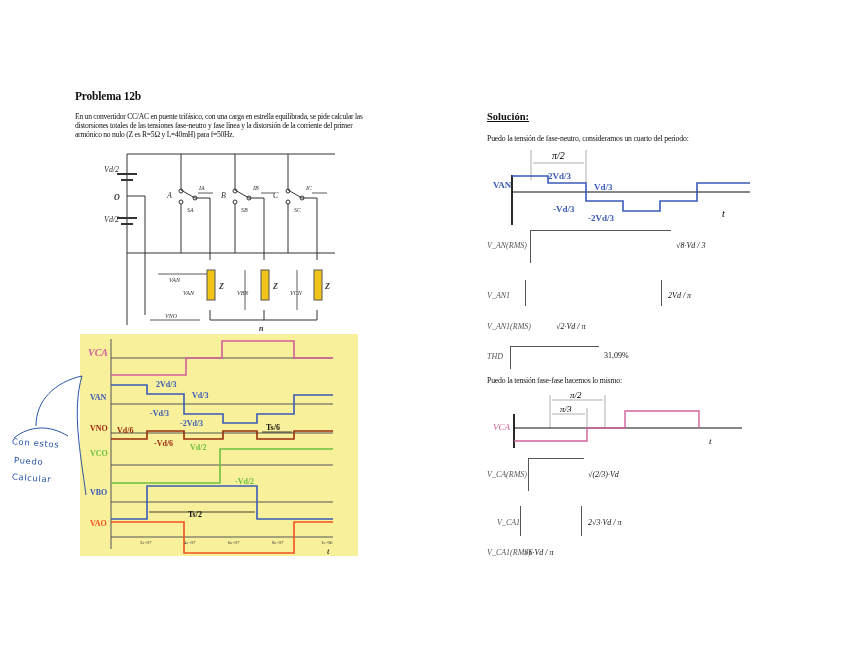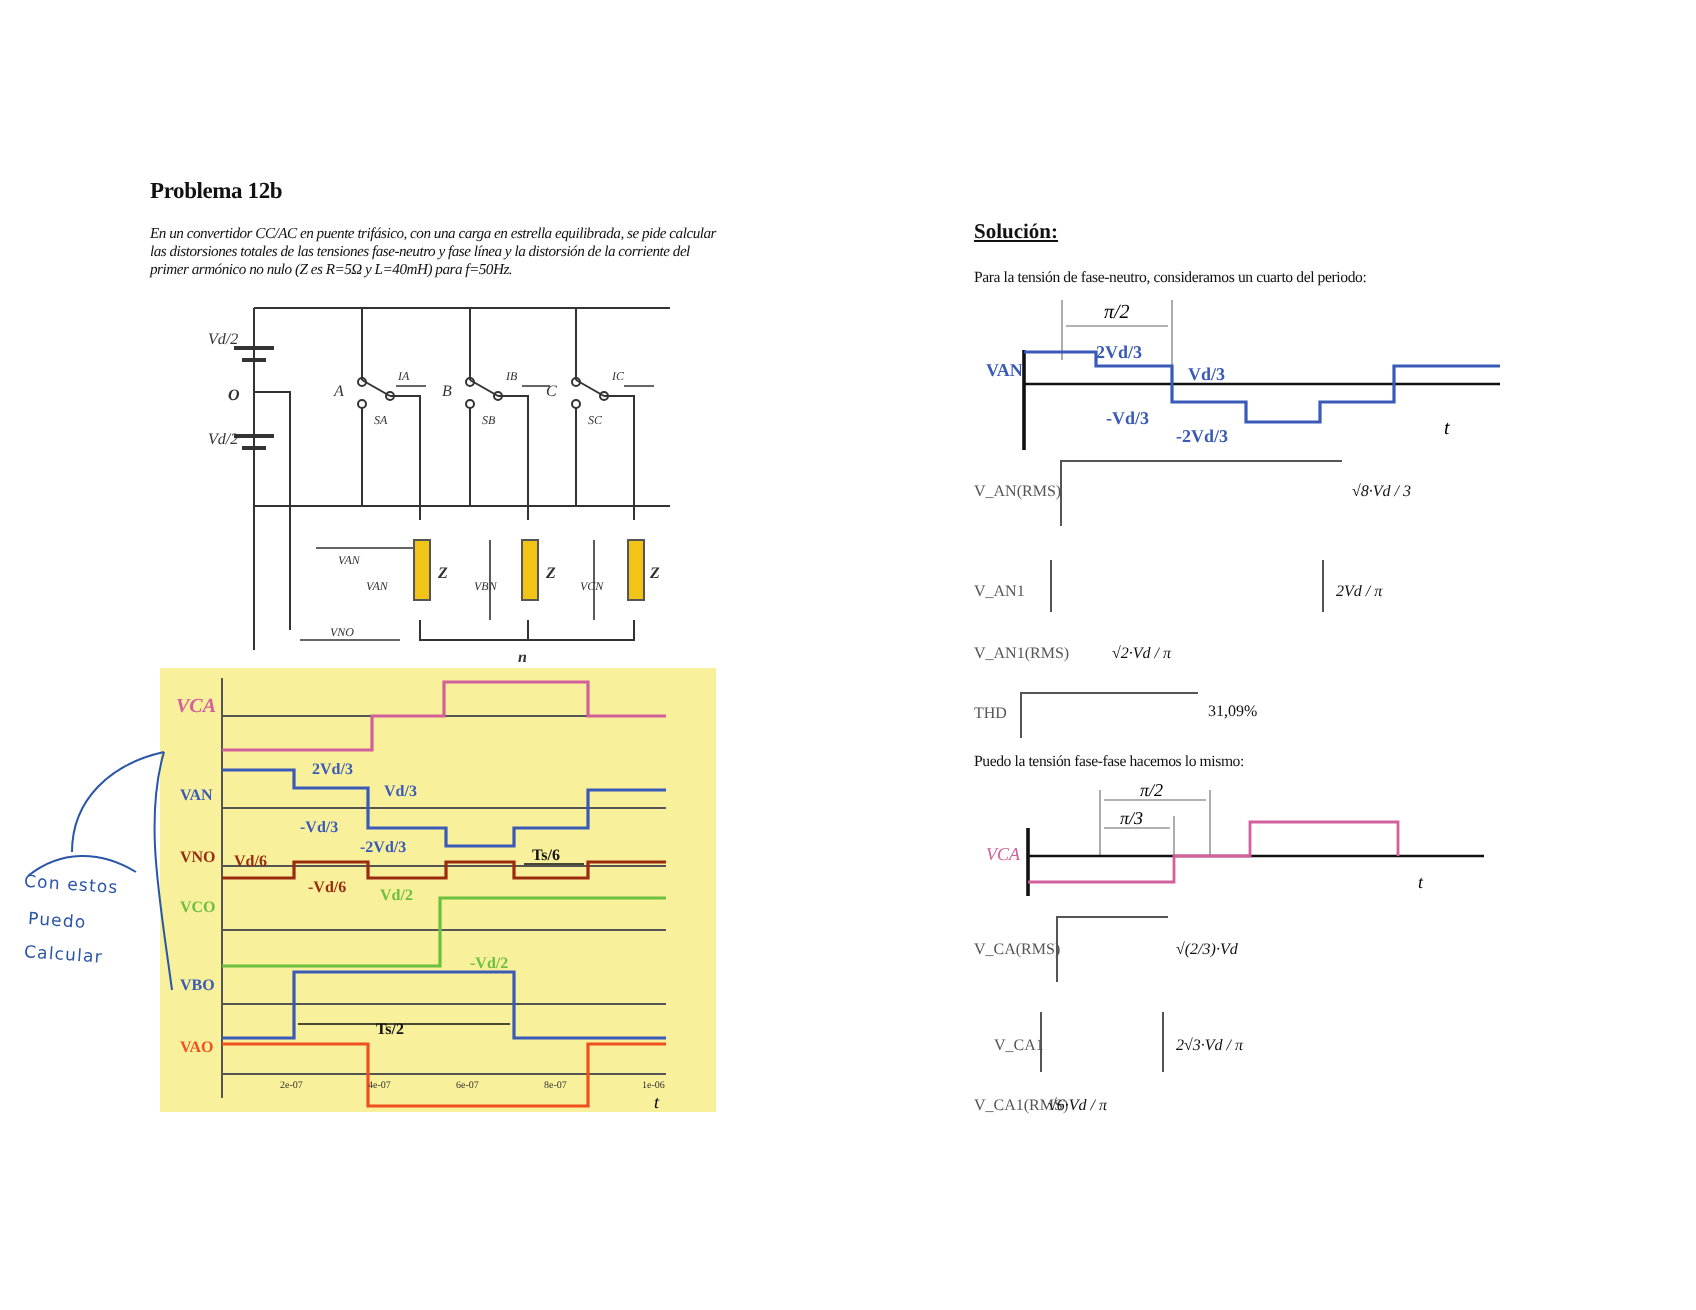--- a/index.html
+++ b/index.html
@@ -1,22 +1,22 @@
 <!DOCTYPE html>
 <html><head>
 <meta charset="utf-8">
 <style>
   html,body{margin:0;padding:0;background:#fff;}
   body{width:848px;height:655px;position:relative;overflow:hidden;font-family:"Liberation Serif","DejaVu Serif",serif;color:#111;}
   .abs{position:absolute;}
   .title{left:75px;top:90px;font-size:11.5px;font-weight:bold;letter-spacing:-0.2px;text-align:right;}
-  .para{left:75px;top:112px;width:290px;font-size:7.6px;line-height:9.2px;letter-spacing:-0.25px;font-style:italic;}
+  .para{left:75px;top:112px;width:290px;font-size:7.6px;line-height:9.2px;letter-spacing:-0.25px;}
   .sol-title{left:487px;top:111px;font-size:10.5px;font-weight:bold;text-decoration:underline;}
   .sol-text{font-size:7.8px;letter-spacing:-0.2px;}
-  .eq{font-size:8px;color:#555;}
+  .eq{font-size:8px;color:#555;font-style:italic;}
   .eqb{color:#111;font-style:italic;}
   .hand{font-family:"DejaVu Sans",sans-serif;color:#2a55a8;font-size:8.5px;letter-spacing:0.6px;transform:rotate(4deg);}
   svg text{font-family:"Liberation Serif",serif;}
 </style>
 </head>
 <body>
 
 <div class="abs title">Problema 12b</div>
 <div class="abs para">En un convertidor CC/AC en puente trifásico, con una carga en estrella equilibrada, se pide calcular las distorsiones totales de las tensiones fase-neutro y fase línea y la distorsión de la corriente del primer armónico no nulo (Z es R=5Ω y L=40mH) para f=50Hz.</div>
 
@@ -141,21 +141,21 @@
 <svg class="abs" style="left:0;top:370px" width="90" height="130">
   <path d="M36,56 C36,30 55,12 82,6" stroke="#2a55a8" stroke-width="1" fill="none"></path>
   <path d="M14,68 C30,55 50,55 68,66" stroke="#2a55a8" stroke-width="1" fill="none"></path>
   <path d="M82,6 C72,40 80,80 86,125" stroke="#2a55a8" stroke-width="1" fill="none"></path>
 </svg>
 <div class="abs hand" style="left:12px;top:438px">Con estos</div>
 <div class="abs hand" style="left:14px;top:456px">Puedo</div>
 <div class="abs hand" style="left:12px;top:473px">Calcular</div>
 
 <div class="abs sol-title">Solución:</div>
-<div class="abs sol-text" style="left:487px;top:134px">Para la tensión de fase-neutro, consideramos un cuarto del periodo:</div>
+<div class="abs sol-text" style="left:487px;top:134px">Puedo la tensión de fase-neutro, consideramos un cuarto del periodo:</div>
 
 <svg class="abs" style="left:490px;top:145px" width="260" height="80">
   <g stroke="#999" stroke-width="0.8" fill="none">
     <line x1="41" y1="5" x2="41" y2="35"></line>
       <line x1="96" y1="5" x2="96" y2="38"></line>
     <line x1="43" y1="18" x2="94" y2="18"></line>
   </g>
   <line x1="22" y1="30" x2="22" y2="80" stroke="#111" stroke-width="1.8"></line>
   <line x1="22" y1="47" x2="268" y2="47" stroke="#111" stroke-width="1.2"></line>
   <path d="M22,31 H58 V38 H96 V56 H133 V66 H170 V56 H207 V38 H260" stroke="#3a5ab8" stroke-width="1.6" fill="none"></path>

